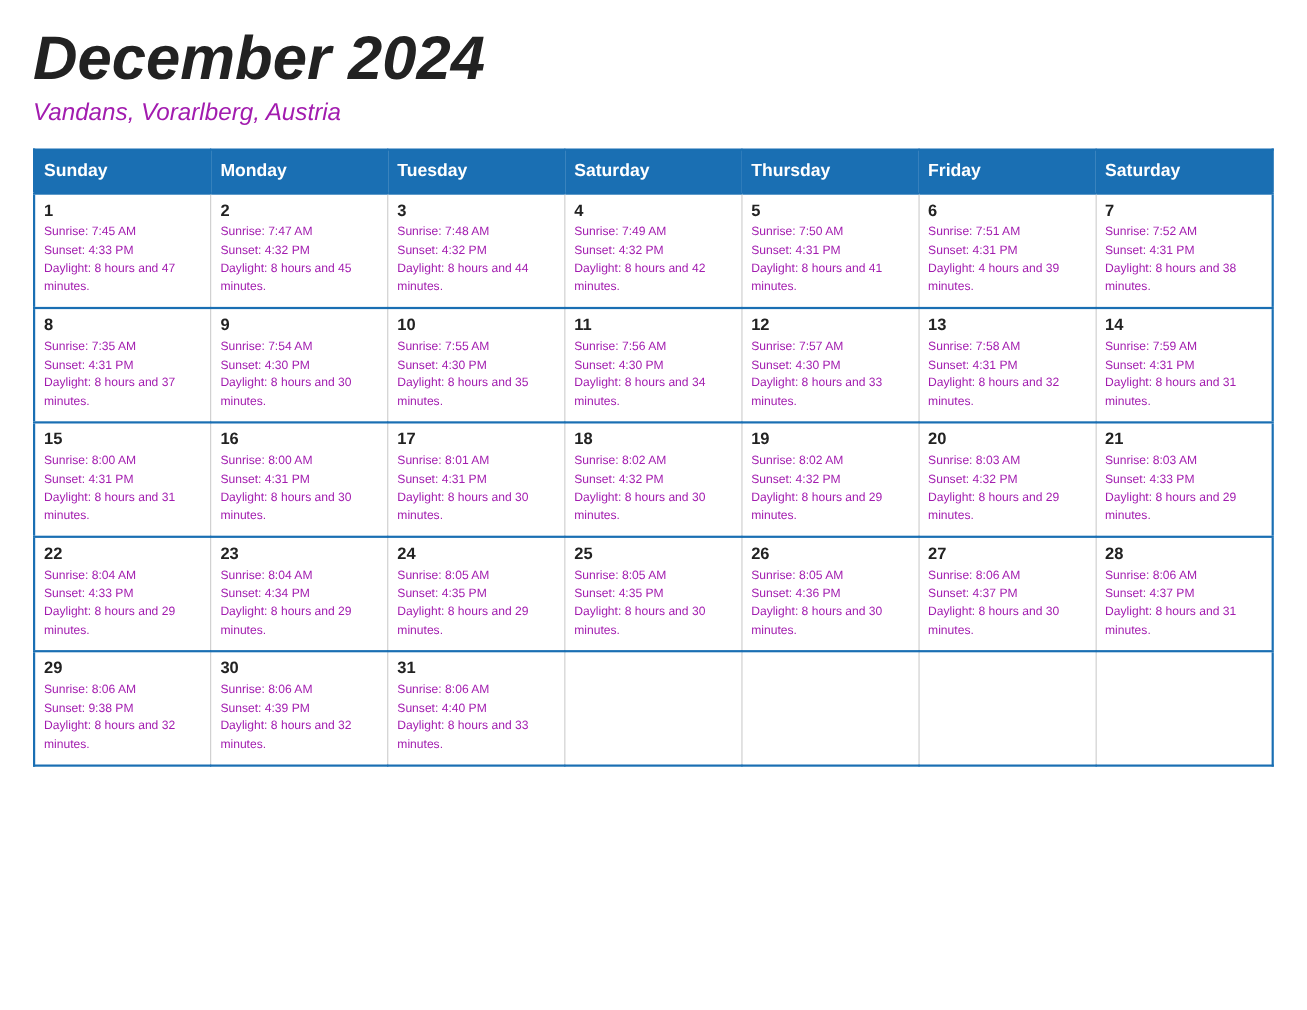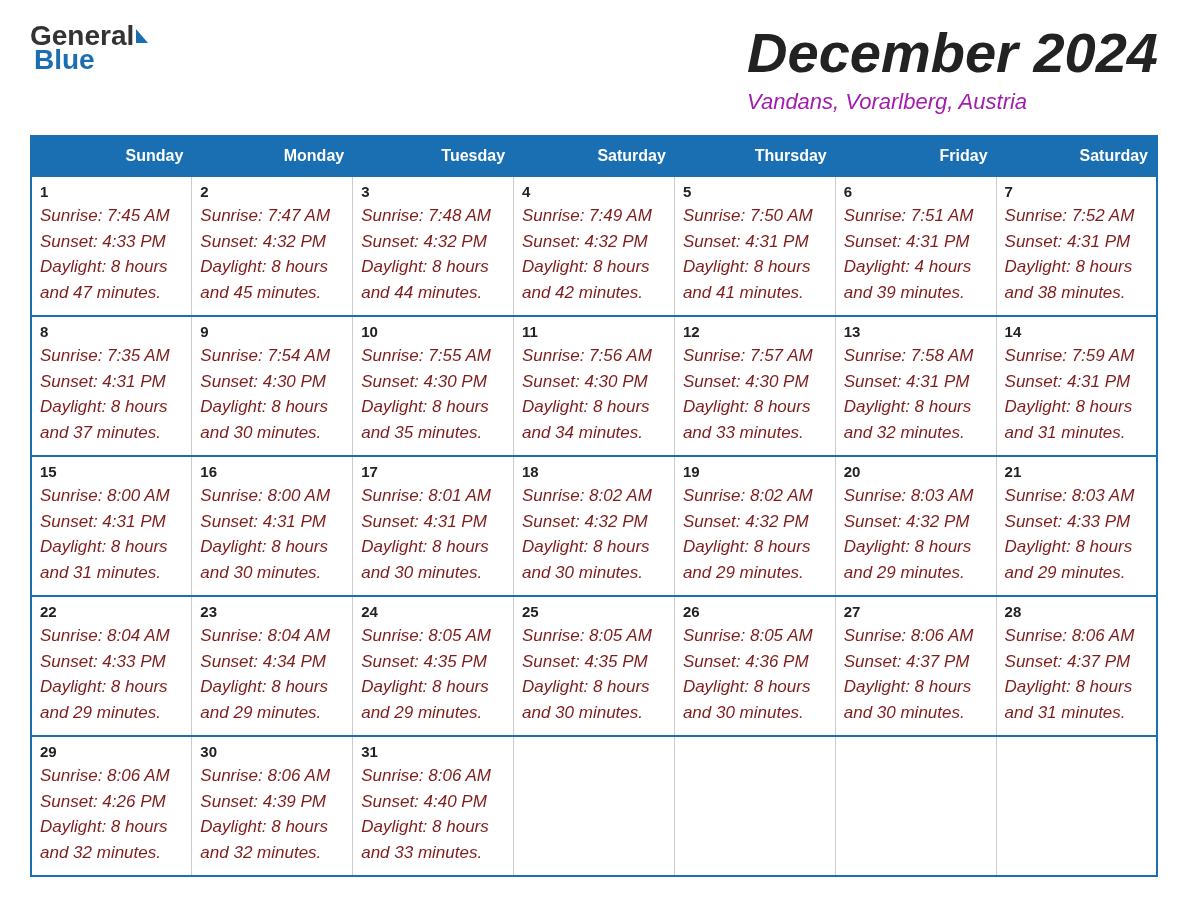--- a/index.html
+++ b/index.html
@@ -67,21 +67,21 @@
       width: 100%;
       border-collapse: collapse;
       border: 2px solid #1a6fb3;
     }
     .calendar th {
       background-color: #1a6fb3;
       color: #fff;
       font-size: 16px;
       font-weight: bold;
       padding: 10px 8px;
-      text-align: right;
+      text-align: left;
       border: 1px solid #1a6fb3;
     }
     .calendar td {
       vertical-align: top;
       padding: 6px 8px 10px 8px;
       border: 1px solid #ccc;
       width: 14.28%;
       font-size: 13px;
       color: #333;
       min-height: 90px;
@@ -93,40 +93,32 @@
       border-top: 2px solid #1a6fb3;
     }
     .day-number {
       font-size: 15px;
       font-weight: bold;
       color: #222;
       display: block;
       margin-bottom: 3px;
     }
     .day-info {
-      font-size: 17px;
-      color: #7f1d1d;
+      font-size: 11px;
+      color: #a21caf;
       line-height: 1.5;
-      font-style: italic;
     }
     .empty-cell {
       background: #fff;
     }
   </style>
 </head>
 <body>
 
 <div class="header">
-  <div class="logo">
-    <div class="logo-text">
-      <span class="logo-general">General</span>
-      <span class="logo-triangle"></span>
-    </div>
-    <div class="logo-line2">Blue</div>
-  </div>
   <div class="title-area">
     <div class="month-title">December 2024</div>
     <div class="location">Vandans, Vorarlberg, Austria</div>
   </div>
 </div>
 
 <table class="calendar">
   <thead>
     <tr>
       <th>Sunday</th>
@@ -369,21 +361,21 @@
           <span>Sunset: 4:37 PM</span><br>
           <span>Daylight: 8 hours and 31 minutes.</span>
         </div>
       </td>
       </tr>
       <tr>
         <td>
         <span class="day-number">29</span>
         <div class="day-info">
           <span>Sunrise: 8:06 AM</span><br>
-          <span>Sunset: 4:26 PM</span><br>
+          <span>Sunset: 9:38 PM</span><br>
           <span>Daylight: 8 hours and 32 minutes.</span>
         </div>
       </td>
         <td>
         <span class="day-number">30</span>
         <div class="day-info">
           <span>Sunrise: 8:06 AM</span><br>
           <span>Sunset: 4:39 PM</span><br>
           <span>Daylight: 8 hours and 32 minutes.</span>
         </div>

